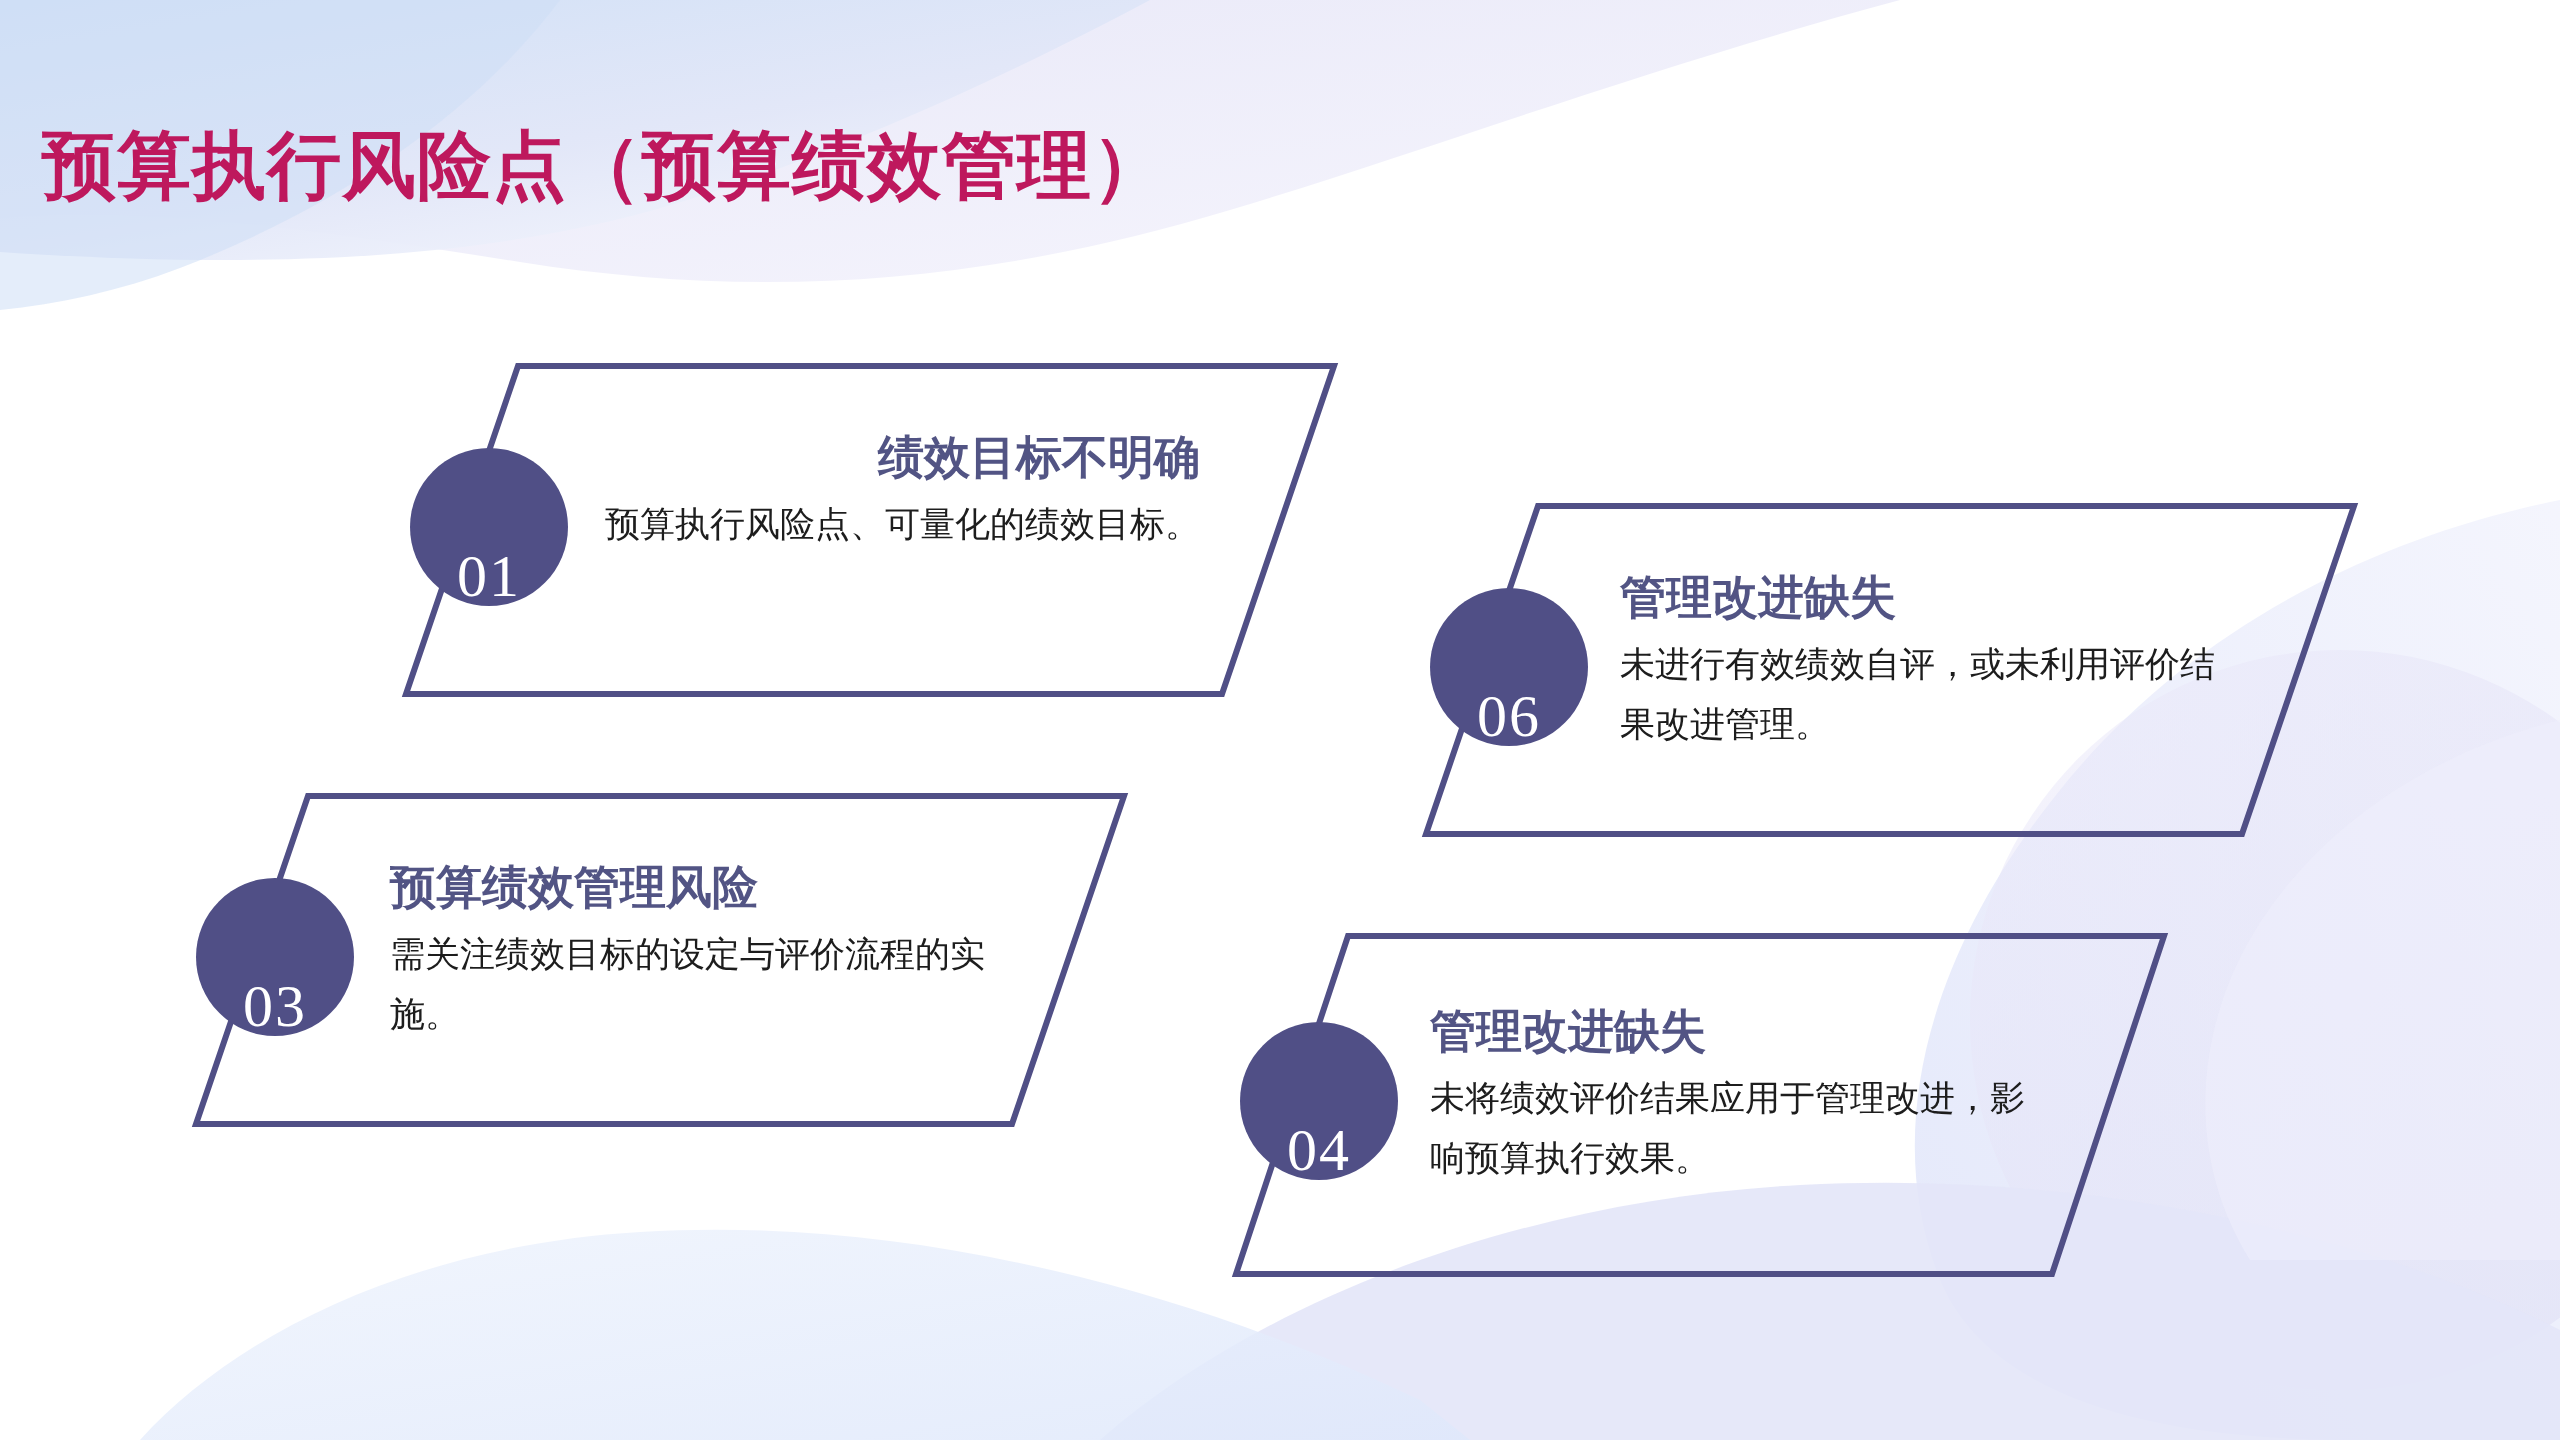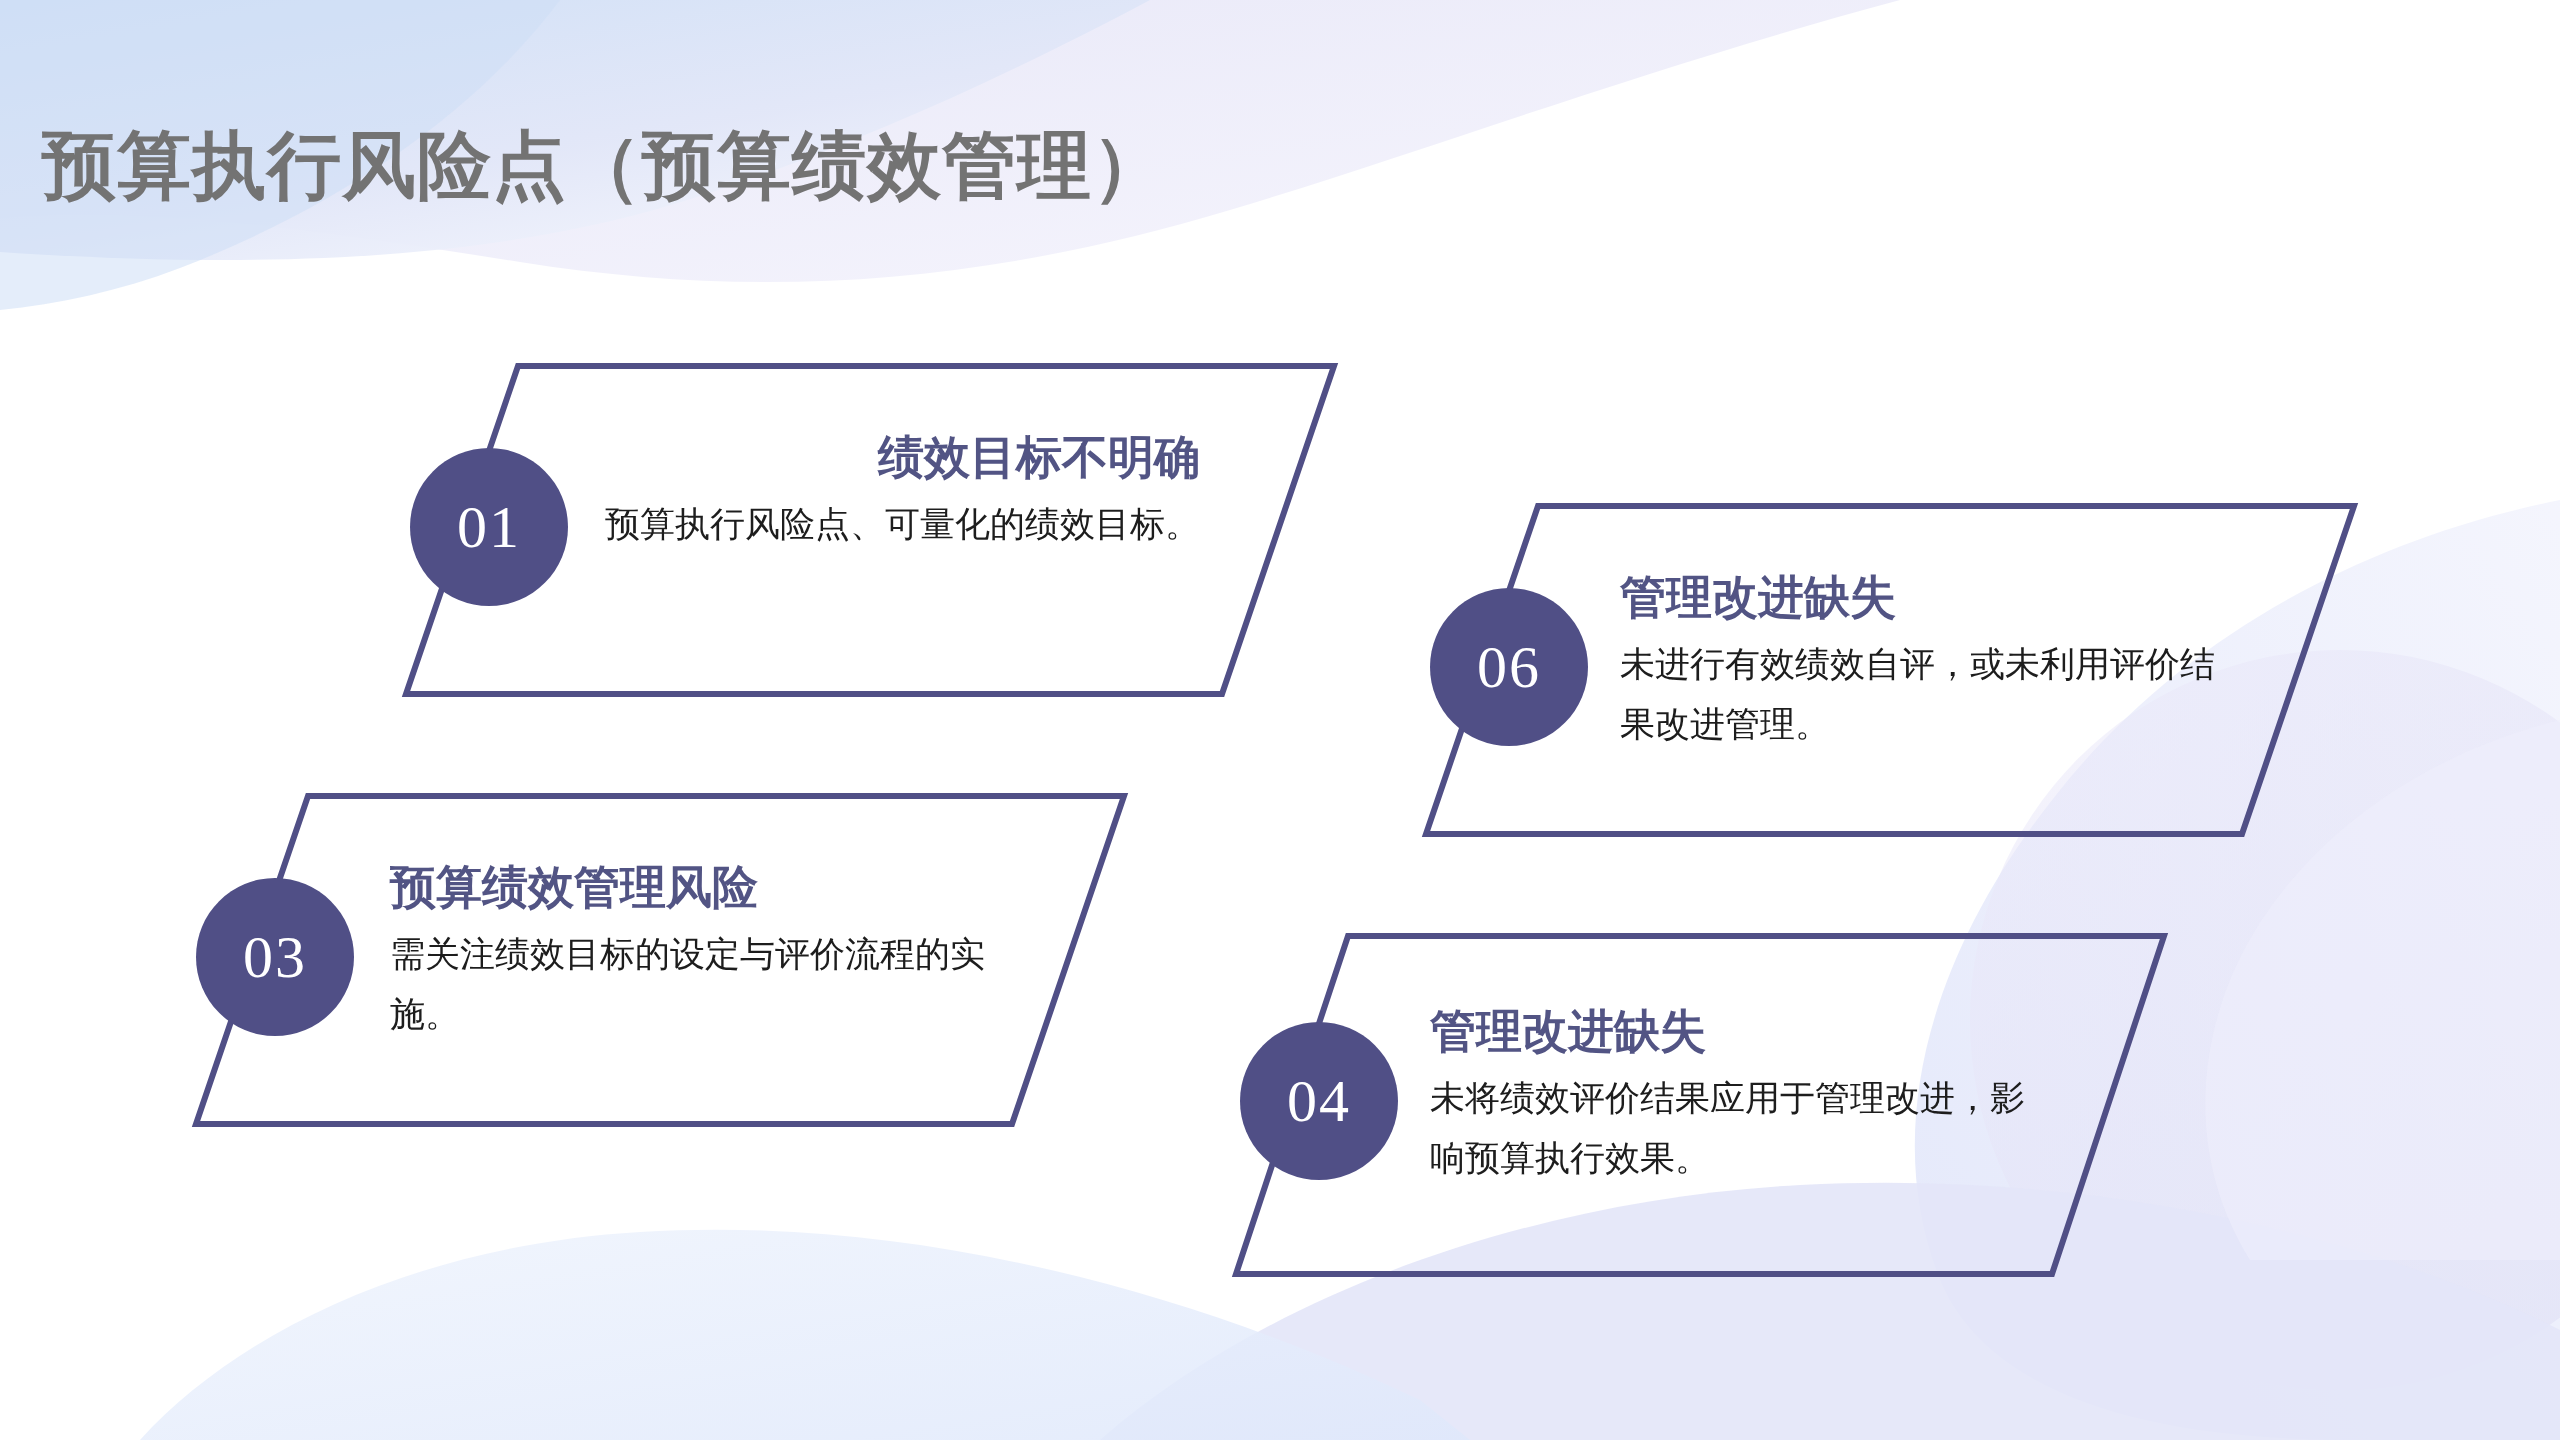--- a/index.html
+++ b/index.html
@@ -11,34 +11,34 @@
   }
   #slide{position:absolute;inset:0;width:2560px;height:1440px;overflow:hidden;}
 
   
   .bg-layer{position:absolute;inset:0;width:100%;height:100%;pointer-events:none;}
 
   
   .title{
     position:absolute;left:42px;top:72px;
     font-size:74px;font-weight:700;letter-spacing:1px;
-    color:#737373;white-space:nowrap;
+    color:#be185d;white-space:nowrap;
     line-height:1.2;
   }
 
   
   .card{position:absolute;}
   .card-shape{position:absolute;inset:0;}
   .card-shape svg{display:block;overflow:visible;}
 
   .badge{
     position:absolute;
     width:158px;height:158px;border-radius:50%;
     background:#504f86;
-    display:flex;align-items:center;justify-content:center;
+    display:flex;align-items:flex-end;justify-content:center;
     color:#ffffff;
     font-family:"Liberation Serif","DejaVu Serif",serif;
     font-size:60px;font-weight:400;letter-spacing:2px;
     line-height:1;
   }
 
   .card-text{position:absolute;}
   .card-head{
     font-size:46px;font-weight:700;color:#525484;
     line-height:1.18;white-space:nowrap;margin:0 0 10px 0;

